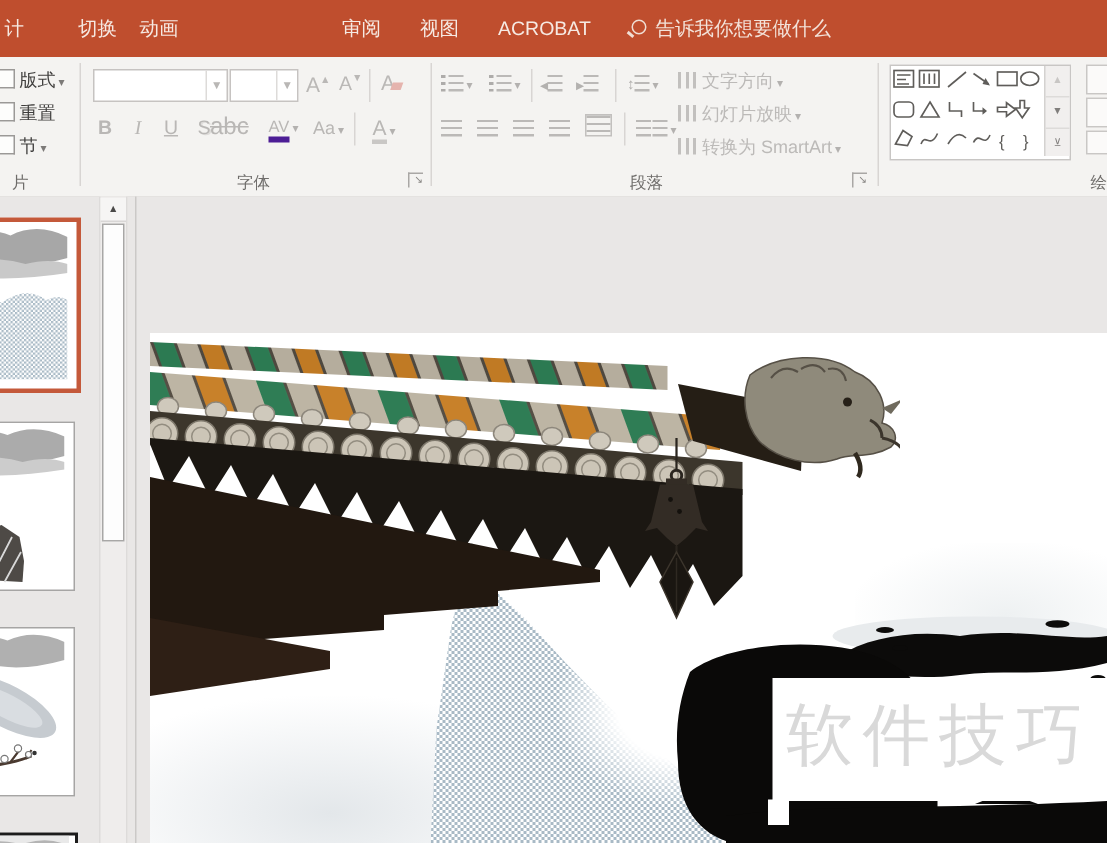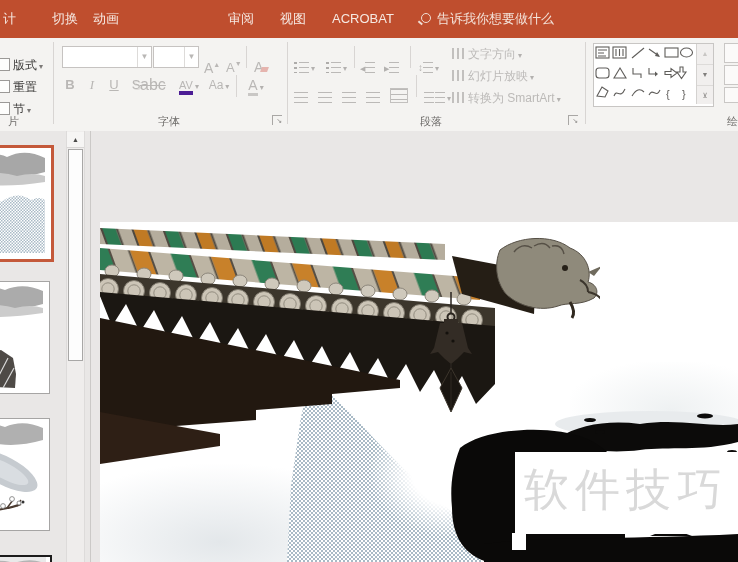--- a/index.html
+++ b/index.html
@@ -10,21 +10,21 @@
   .tabbar{position:absolute;left:0;top:0;width:738px;height:38px;background:#bf4e2e;}
   .tab{position:absolute;top:0;height:38px;line-height:38px;color:#f6e9e2;font-size:13px;white-space:nowrap;cursor:default;}
   .search{position:absolute;top:0;height:38px;line-height:38px;color:#f3e2d9;font-size:13px;}
   .mag{position:absolute;left:421px;top:13px;width:8px;height:8px;border:1.5px solid #f0ded4;border-radius:50%;}
   .mag::after{content:"";position:absolute;left:-4px;top:8px;width:5px;height:1.5px;background:#f0ded4;transform:rotate(40deg);}
   
   .ribbon{position:absolute;left:0;top:38px;width:738px;height:93px;background:#f4f3f1;border-bottom:1px solid #c9c6c4;}
   .vsep{position:absolute;top:4px;height:82px;width:1px;background:#d8d5d3;}
   .grplabel{position:absolute;top:76px;font-size:11px;color:#6e6c6a;white-space:nowrap;}
   .launch{position:absolute;top:77px;width:9px;height:9px;border-left:1px solid #a9a7a5;border-top:1px solid #a9a7a5;color:#8a8886;font-size:7px;line-height:9px;text-align:right;}
-  .rbtn{position:absolute;font-size:12px;color:#bab8b6;white-space:nowrap;margin-top:12px;}
+  .rbtn{position:absolute;font-size:12px;color:#bab8b6;white-space:nowrap;}
   .dark{color:#3f3e3d;}
   .caret::after{content:"▾";font-size:8px;color:#b3b1af;margin-left:2px;}
   .caretd::after{content:"▾";font-size:8px;color:#7c7a78;margin-left:2px;}
   .slice{display:inline-block;width:9px;height:11px;background:#fdfdfc;border:1px solid #9b9997;border-left:none;vertical-align:-2px;margin-right:3px;}
   .combo{position:absolute;height:20px;background:#fff;border:1px solid #c6c3c1;}
   .combo .arr{position:absolute;right:0;top:0;width:13px;height:100%;border-left:1px solid #dddbd9;color:#b9b7b5;font-size:8px;line-height:19px;text-align:center;}
   .fbtn{position:absolute;top:37px;height:20px;line-height:20px;font-size:13px;color:#b9b7b5;text-align:center;}
   .lines{display:inline-block;width:14px;height:11px;background:repeating-linear-gradient(to bottom,#bbb9b7 0 1.5px,rgba(0,0,0,0) 1.5px 4.8px);vertical-align:middle;}
   .lines.sm{width:10px;}
   .dotcol{display:inline-block;width:3px;height:11px;margin-right:2px;background:repeating-linear-gradient(to bottom,#aeacaa 0 2px,rgba(0,0,0,0) 2px 4.8px);vertical-align:middle;}

